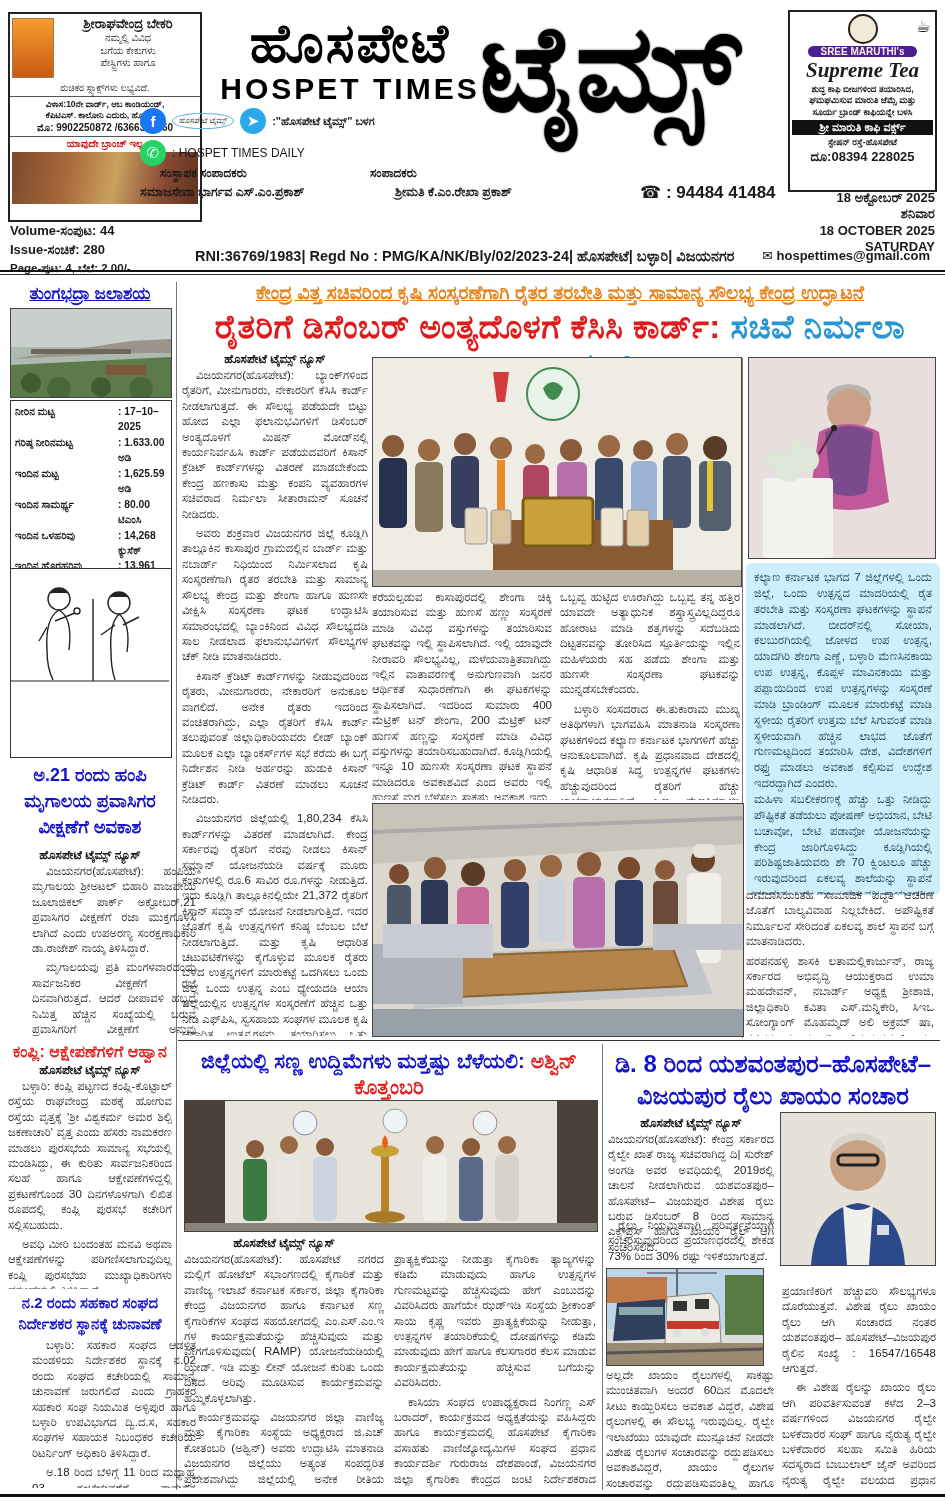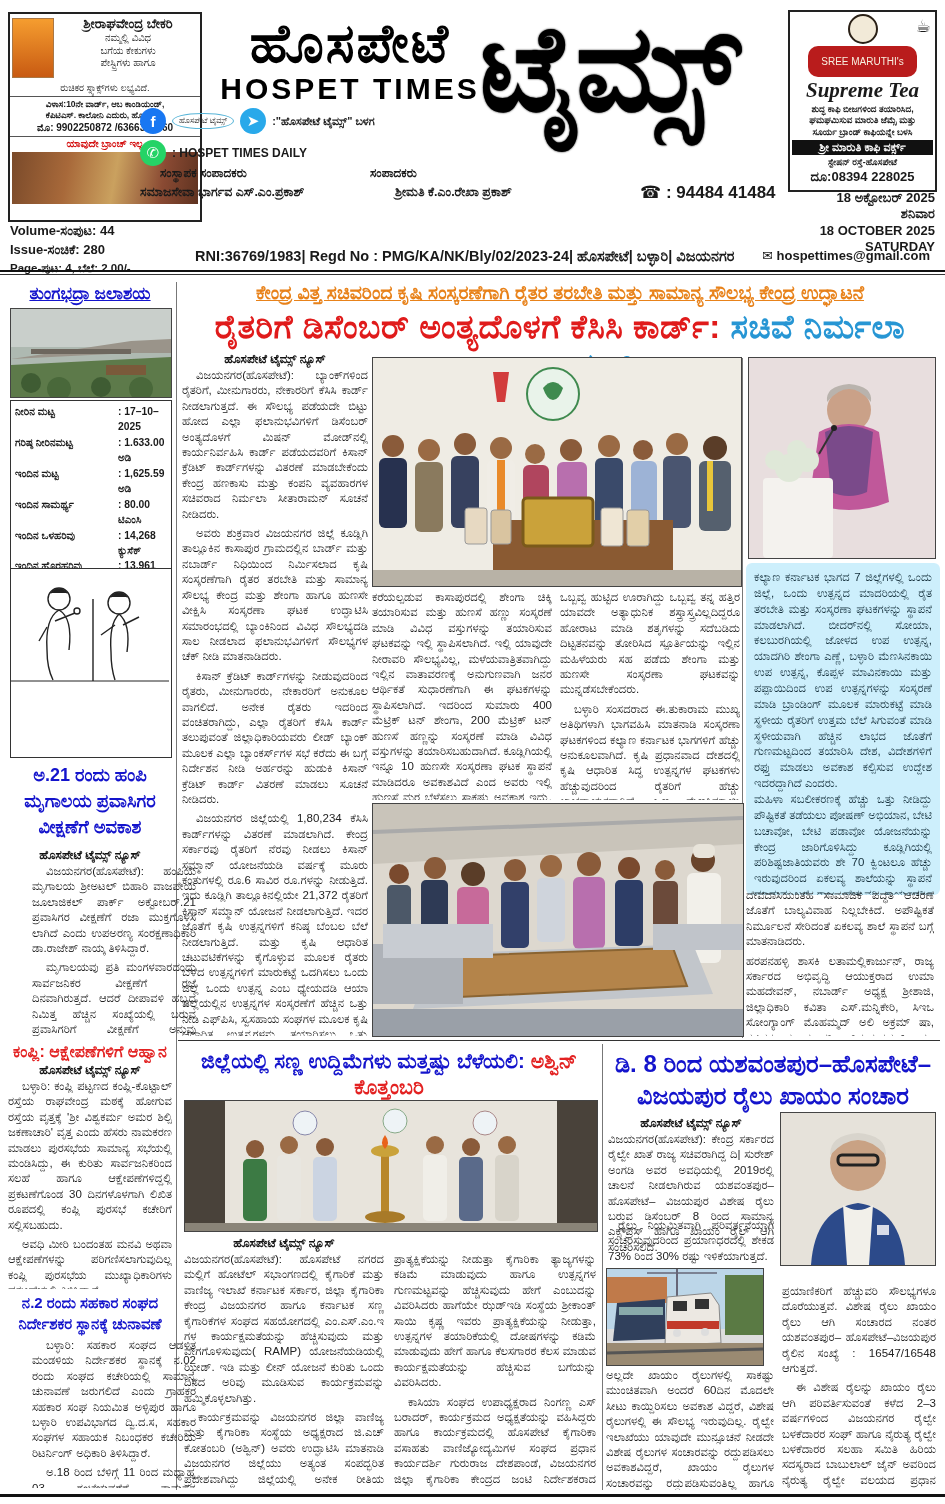--- a/index.html
+++ b/index.html
@@ -22,21 +22,21 @@
   .bakery .note{color:#d40f0f;font-weight:bold;font-size:10px;border-top:1px solid #555;margin-top:2px;padding-top:1px;}
   .masthead-kn{font-weight:bold;font-size:54px;letter-spacing:2px;color:#000;}
   .masthead-en{font-weight:bold;font-size:30px;letter-spacing:3px;color:#000;}
   .logo-big{font-weight:bold;font-size:120px;color:#000;line-height:1;
             text-shadow:0 0 2px #000;}
   .soc-row{display:flex;align-items:center;gap:6px;font-size:11px;}
   .circle-ic{width:26px;height:26px;border-radius:50%;display:flex;align-items:center;justify-content:center;
              color:#fff;font-weight:bold;font-size:15px;flex:0 0 auto;}
   .badge-oval{border:1px solid #58b5d8;border-radius:50%;font-size:8px;padding:3px 6px;text-align:center;line-height:1.1;color:#222;}
   .tea{font-size:9.5px;text-align:center;}
-  .tea .brandbox{background:#b91c1c;color:#f7efdf;border-radius:10px;margin:2px 18px 0 18px;padding:10px 0;font-size:10px;font-weight:normal;line-height:1.1;}
+  .tea .brandbox{background:#4c1d95;color:#f7efdf;border-radius:10px;margin:2px 18px 0 18px;padding:0 0;font-size:10px;font-weight:bold;line-height:1.1;}
   .tea .script{font-family:"Liberation Serif","DejaVu Serif",serif;font-style:italic;font-size:21px;font-weight:bold;margin:1px 0;}
   .tea .kn{font-weight:bold;font-size:8.8px;line-height:1.3;}
   .tea .bar{background:#111;color:#fff;font-weight:bold;font-size:11px;margin:2px 2px;padding:1px 0;}
   .tea .ph{font-weight:bold;font-size:13px;}
   .dateblock{font-weight:bold;text-align:right;font-size:13px;line-height:1.25;}
   .volblock{font-weight:bold;font-size:13px;line-height:1.45;}
   .regline{font-weight:bold;font-size:14.5px;}
   
   .kicker{color:#e8821a;font-weight:bold;font-size:19px;text-decoration:underline;text-align:center;}
   .mainhead{font-weight:bold;font-size:33px;text-align:center;letter-spacing:.5px;}
@@ -89,21 +89,21 @@
 
   <div class="abs soc-row" style="left:140px;top:108px;width:320px;">
     <span class="circle-ic" style="background:#1877f2;">f</span>
     <span class="badge-oval">ಹೊಸಪೇಟೆ ಟೈಮ್ಸ್</span>
     <span class="circle-ic" style="background:#29a9ea;">➤</span>
     <span style="font-weight:bold;">:"ಹೊಸಪೇಟೆ ಟೈಮ್ಸ್" ಬಳಗ</span>
   </div>
 
   <div class="abs soc-row" style="left:140px;top:140px;">
     <span class="circle-ic" style="background:#25d366;">✆</span>
-    <span style="font-weight:bold;font-size:12px;">: HOSPET TIMES DAILY</span>
+    <span style="font-weight:normal;font-size:12px;">: HOSPET TIMES DAILY</span>
   </div>
 
   <div class="abs" style="left:160px;top:166px;width:200px;font-weight:bold;font-size:12px;">ಸಂಸ್ಥಾಪಕ ಸಂಪಾದಕರು</div>
   <div class="abs" style="left:370px;top:166px;width:160px;font-weight:bold;font-size:12px;">ಸಂಪಾದಕರು</div>
   <div class="abs" style="left:140px;top:185px;width:250px;font-weight:bold;font-size:12.5px;">ಸಮಾಜಸೇವಾ ಭಾರ್ಗವ ಎಸ್.ಎಂ.ಪ್ರಕಾಶ್</div>
   <div class="abs" style="left:395px;top:185px;width:230px;font-weight:bold;font-size:12.5px;">ಶ್ರೀಮತಿ ಕೆ.ಎಂ.ರೇಖಾ ಪ್ರಕಾಶ್</div>
 
   <div class="abs ad-box tea" style="left:788px;top:10px;width:145px;height:178px;">
     <div style="position:relative;">
       <span style="position:absolute;right:4px;top:2px;font-size:17px;">☕</span>

